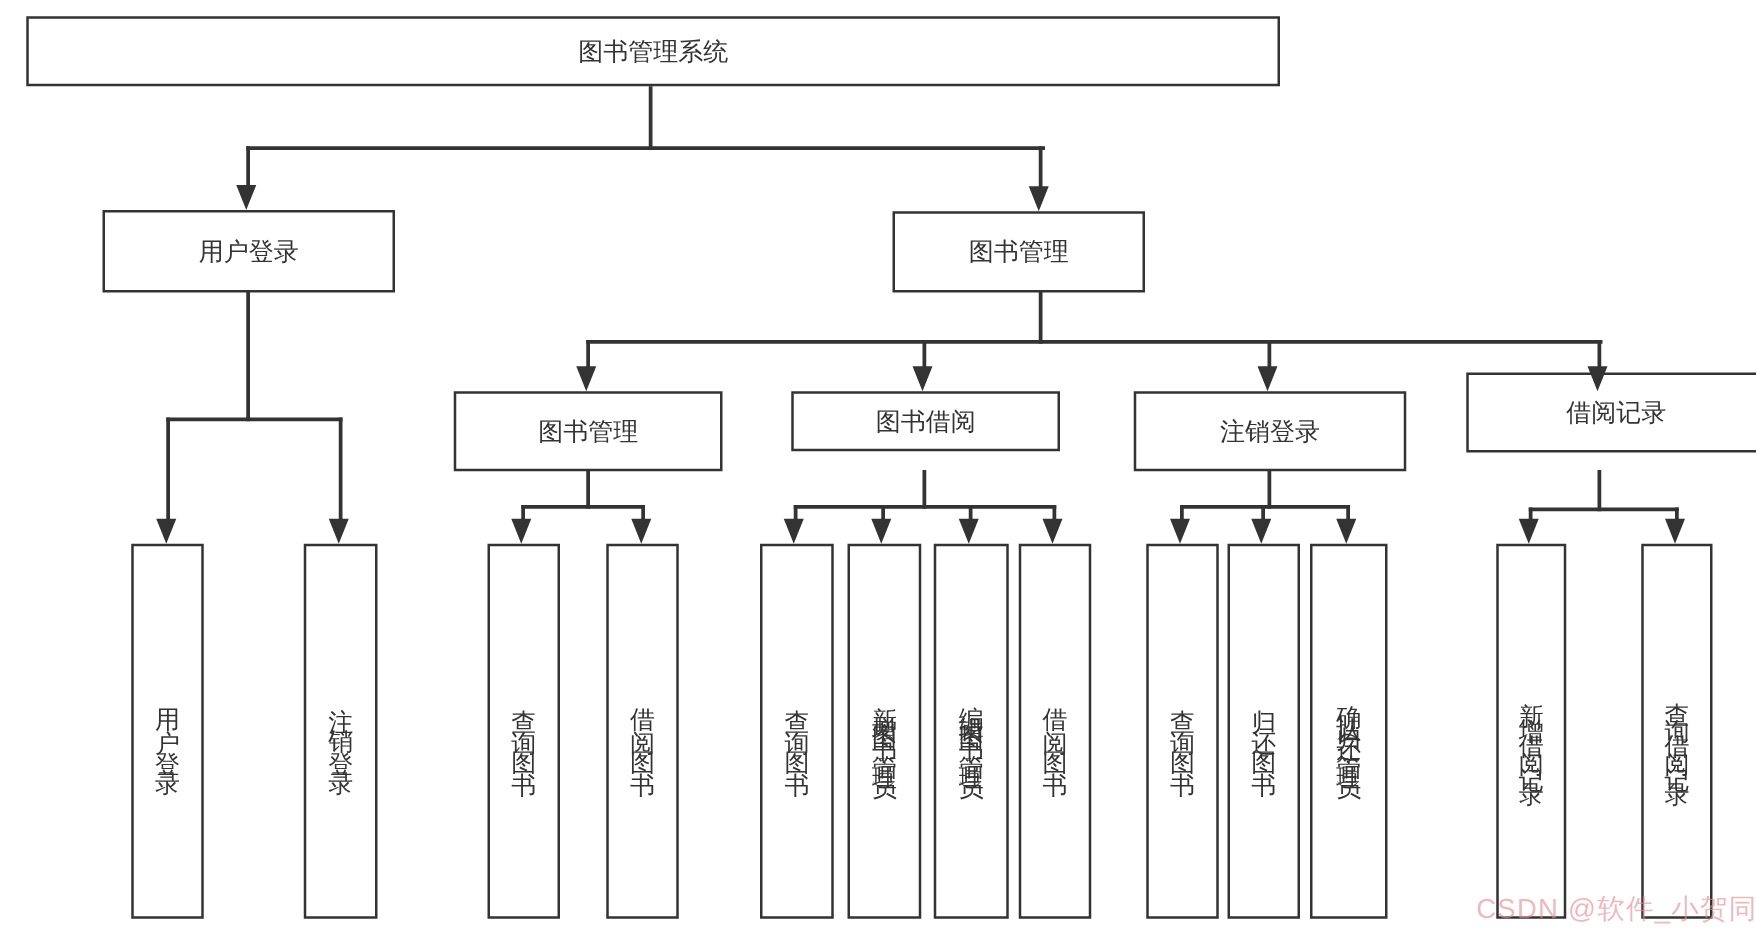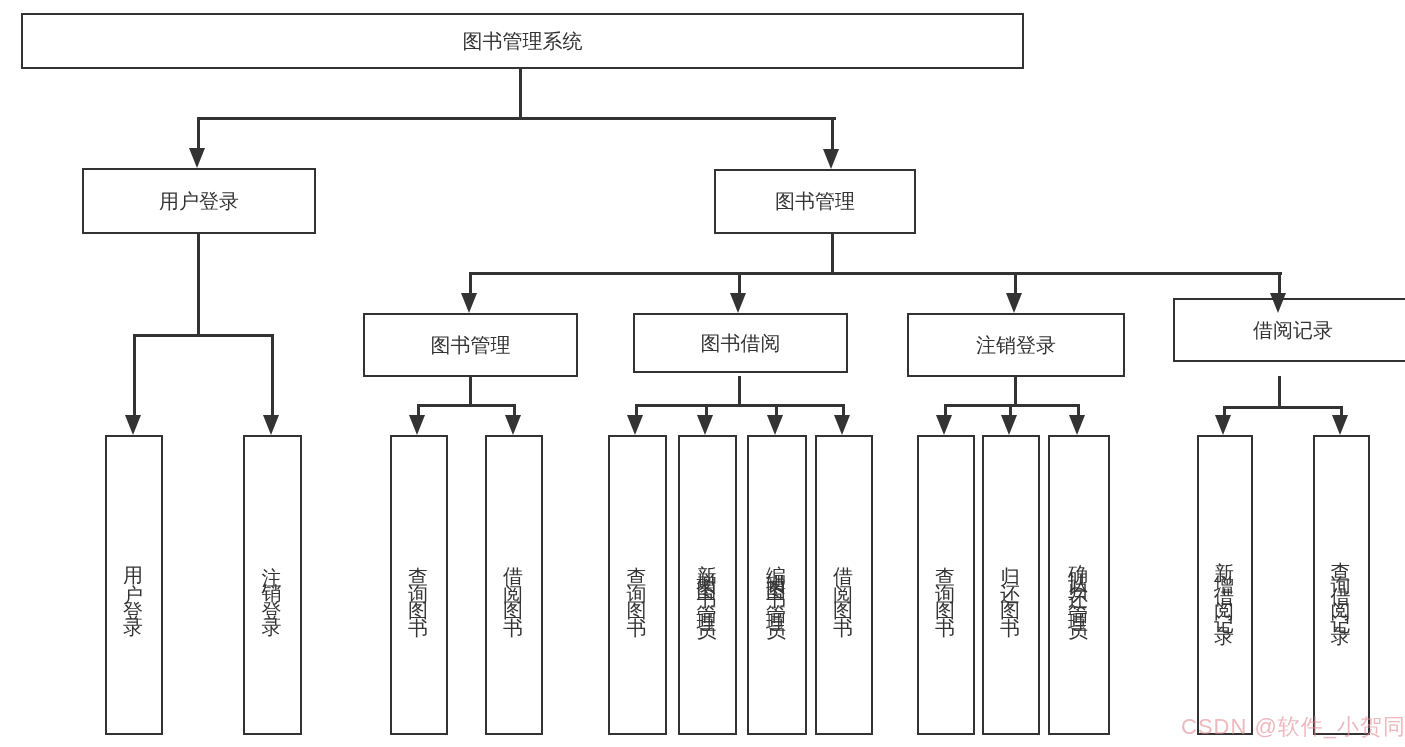--- a/index.html
+++ b/index.html
@@ -61,21 +61,21 @@
   <div class="node" style="left:82px;top:168px;width:234px;height:66px">
     <span>用户登录</span>
   </div>
   <div class="node" style="left:714px;top:169px;width:202px;height:65px">
     <span>图书管理</span>
   </div>
 
   <div class="node" style="left:363px;top:313px;width:215px;height:64px">
     <span>图书管理</span>
   </div>
-  <div class="node" style="left:633px;top:313px;width:215px;height:60px">
+  <div class="node" style="left:633px;top:313px;width:215px;height:48px">
     <span>图书借阅</span>
   </div>
   <div class="node" style="left:907px;top:313px;width:218px;height:64px">
     <span>注销登录</span>
   </div>
   <div class="node" style="left:1173px;top:298px;width:240px;height:64px">
     <span>借阅记录</span>
   </div>
 
   <div class="node leaf short" style="left:105px;top:435px;width:58px;height:300px">

